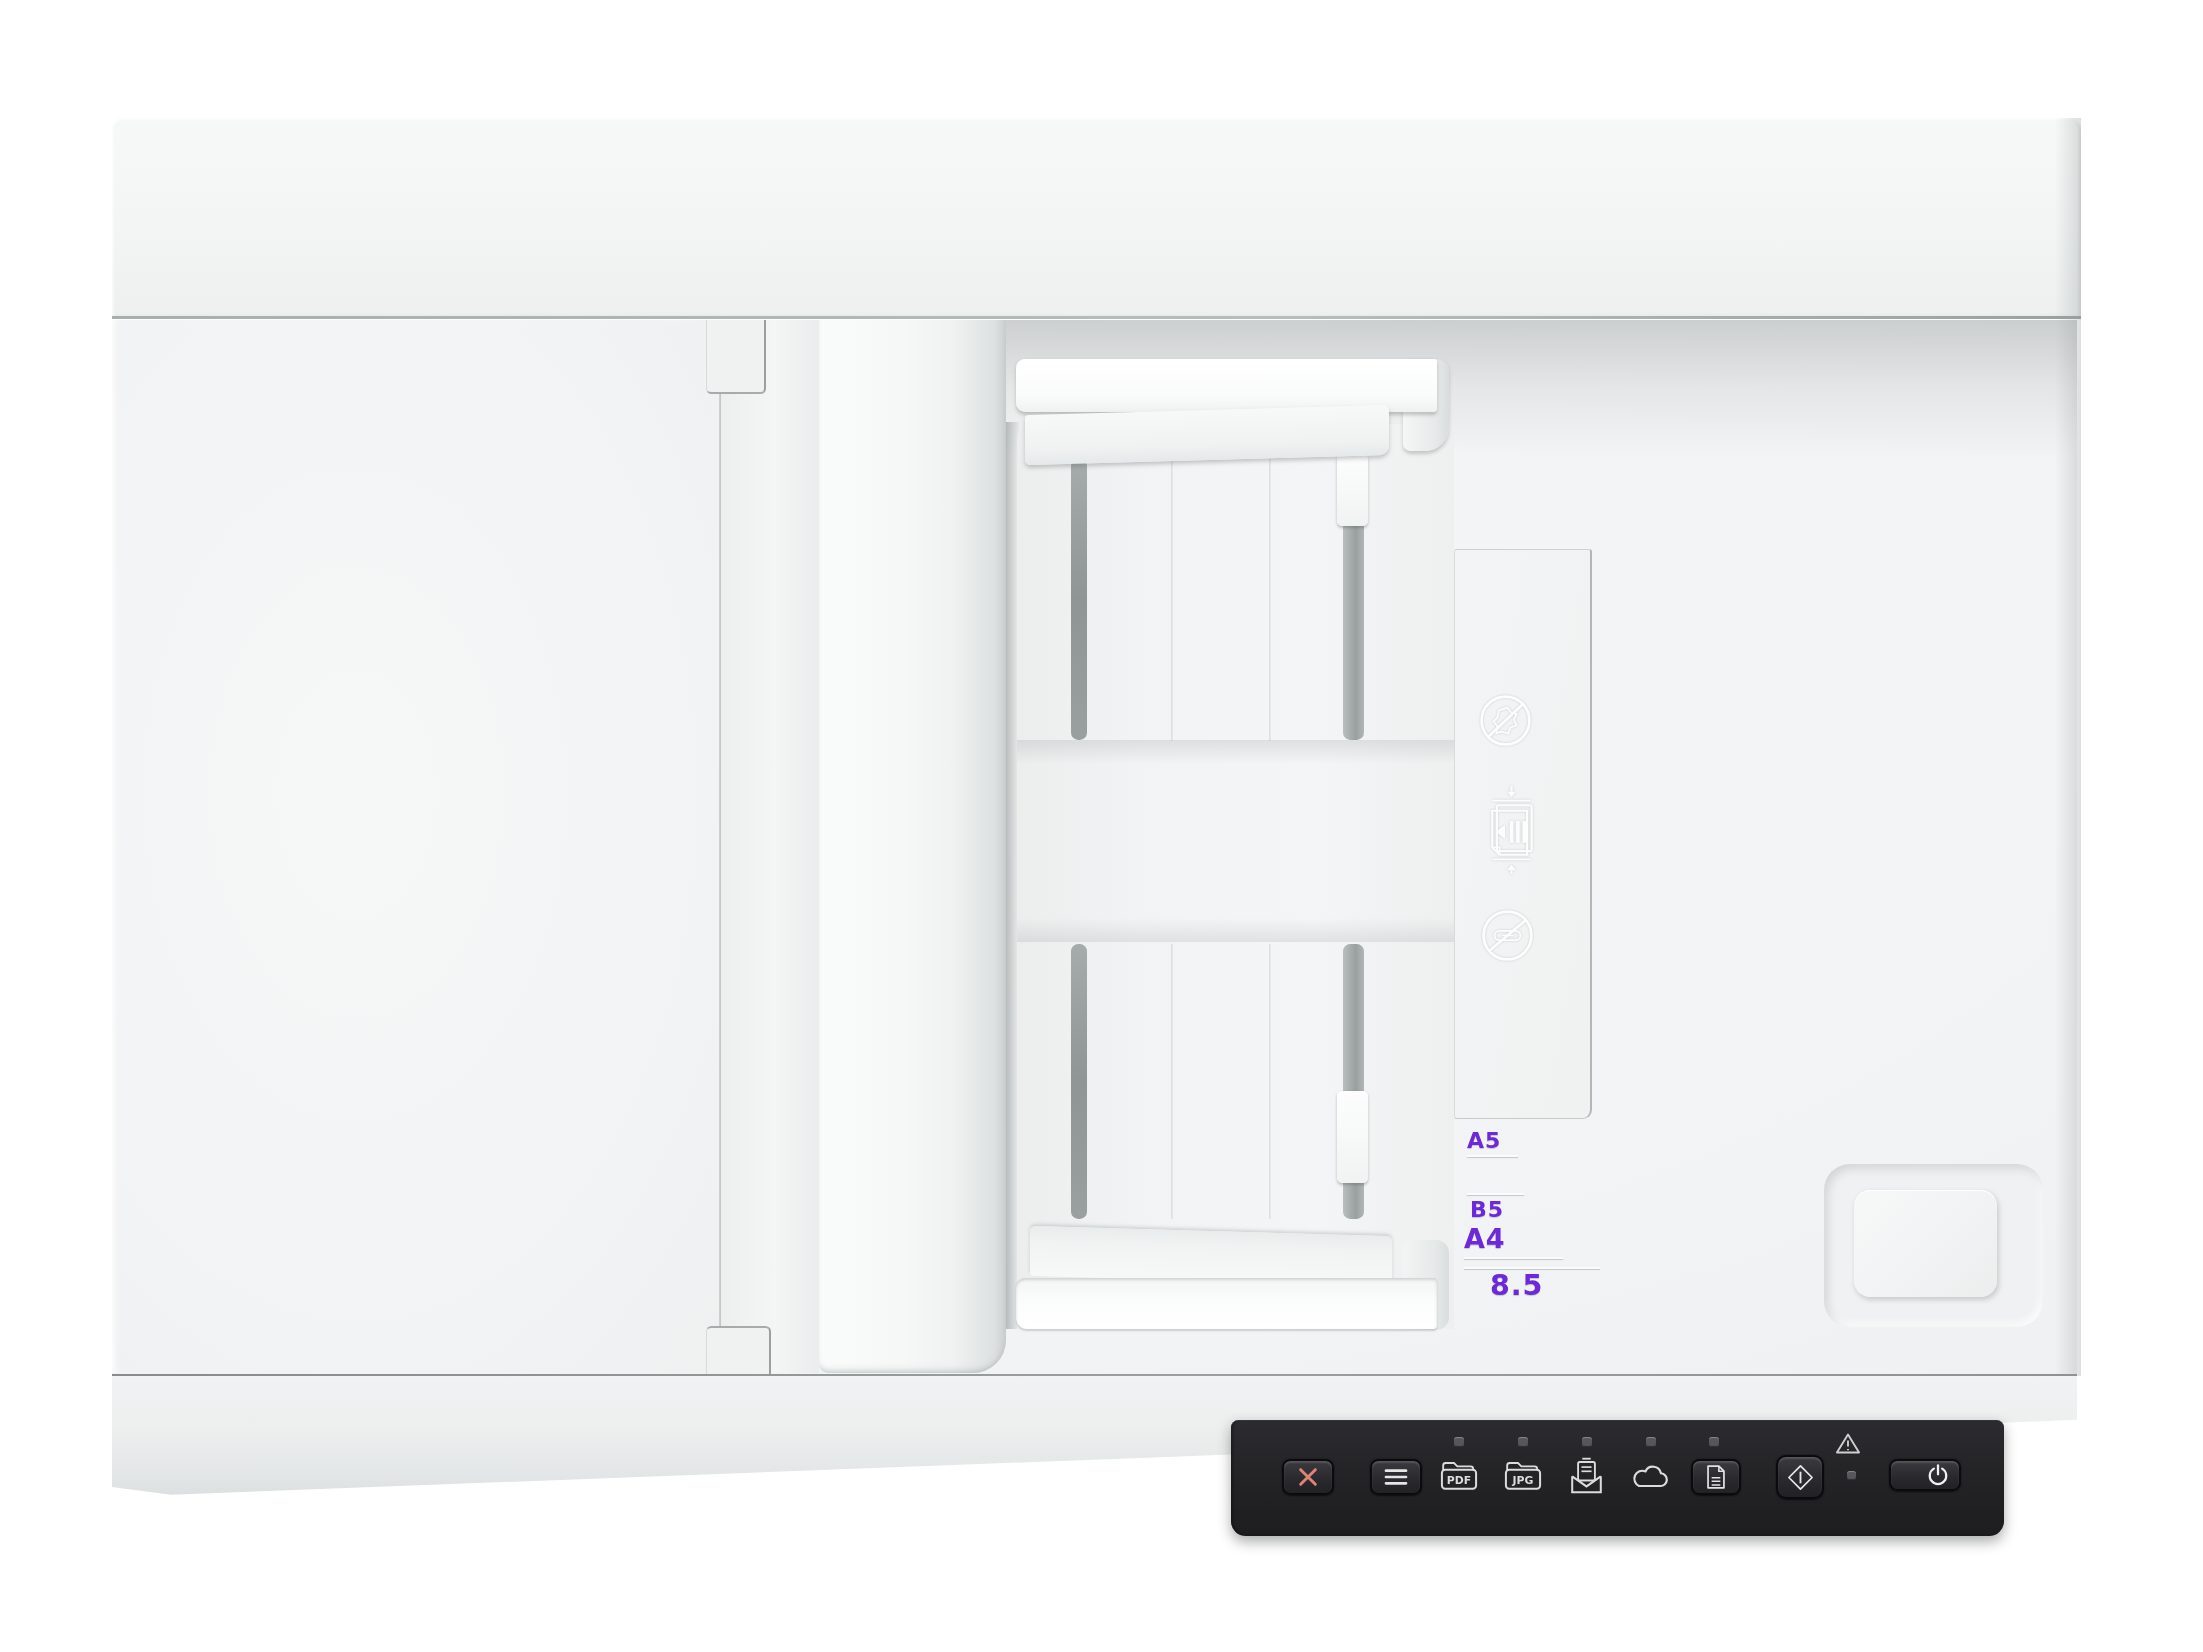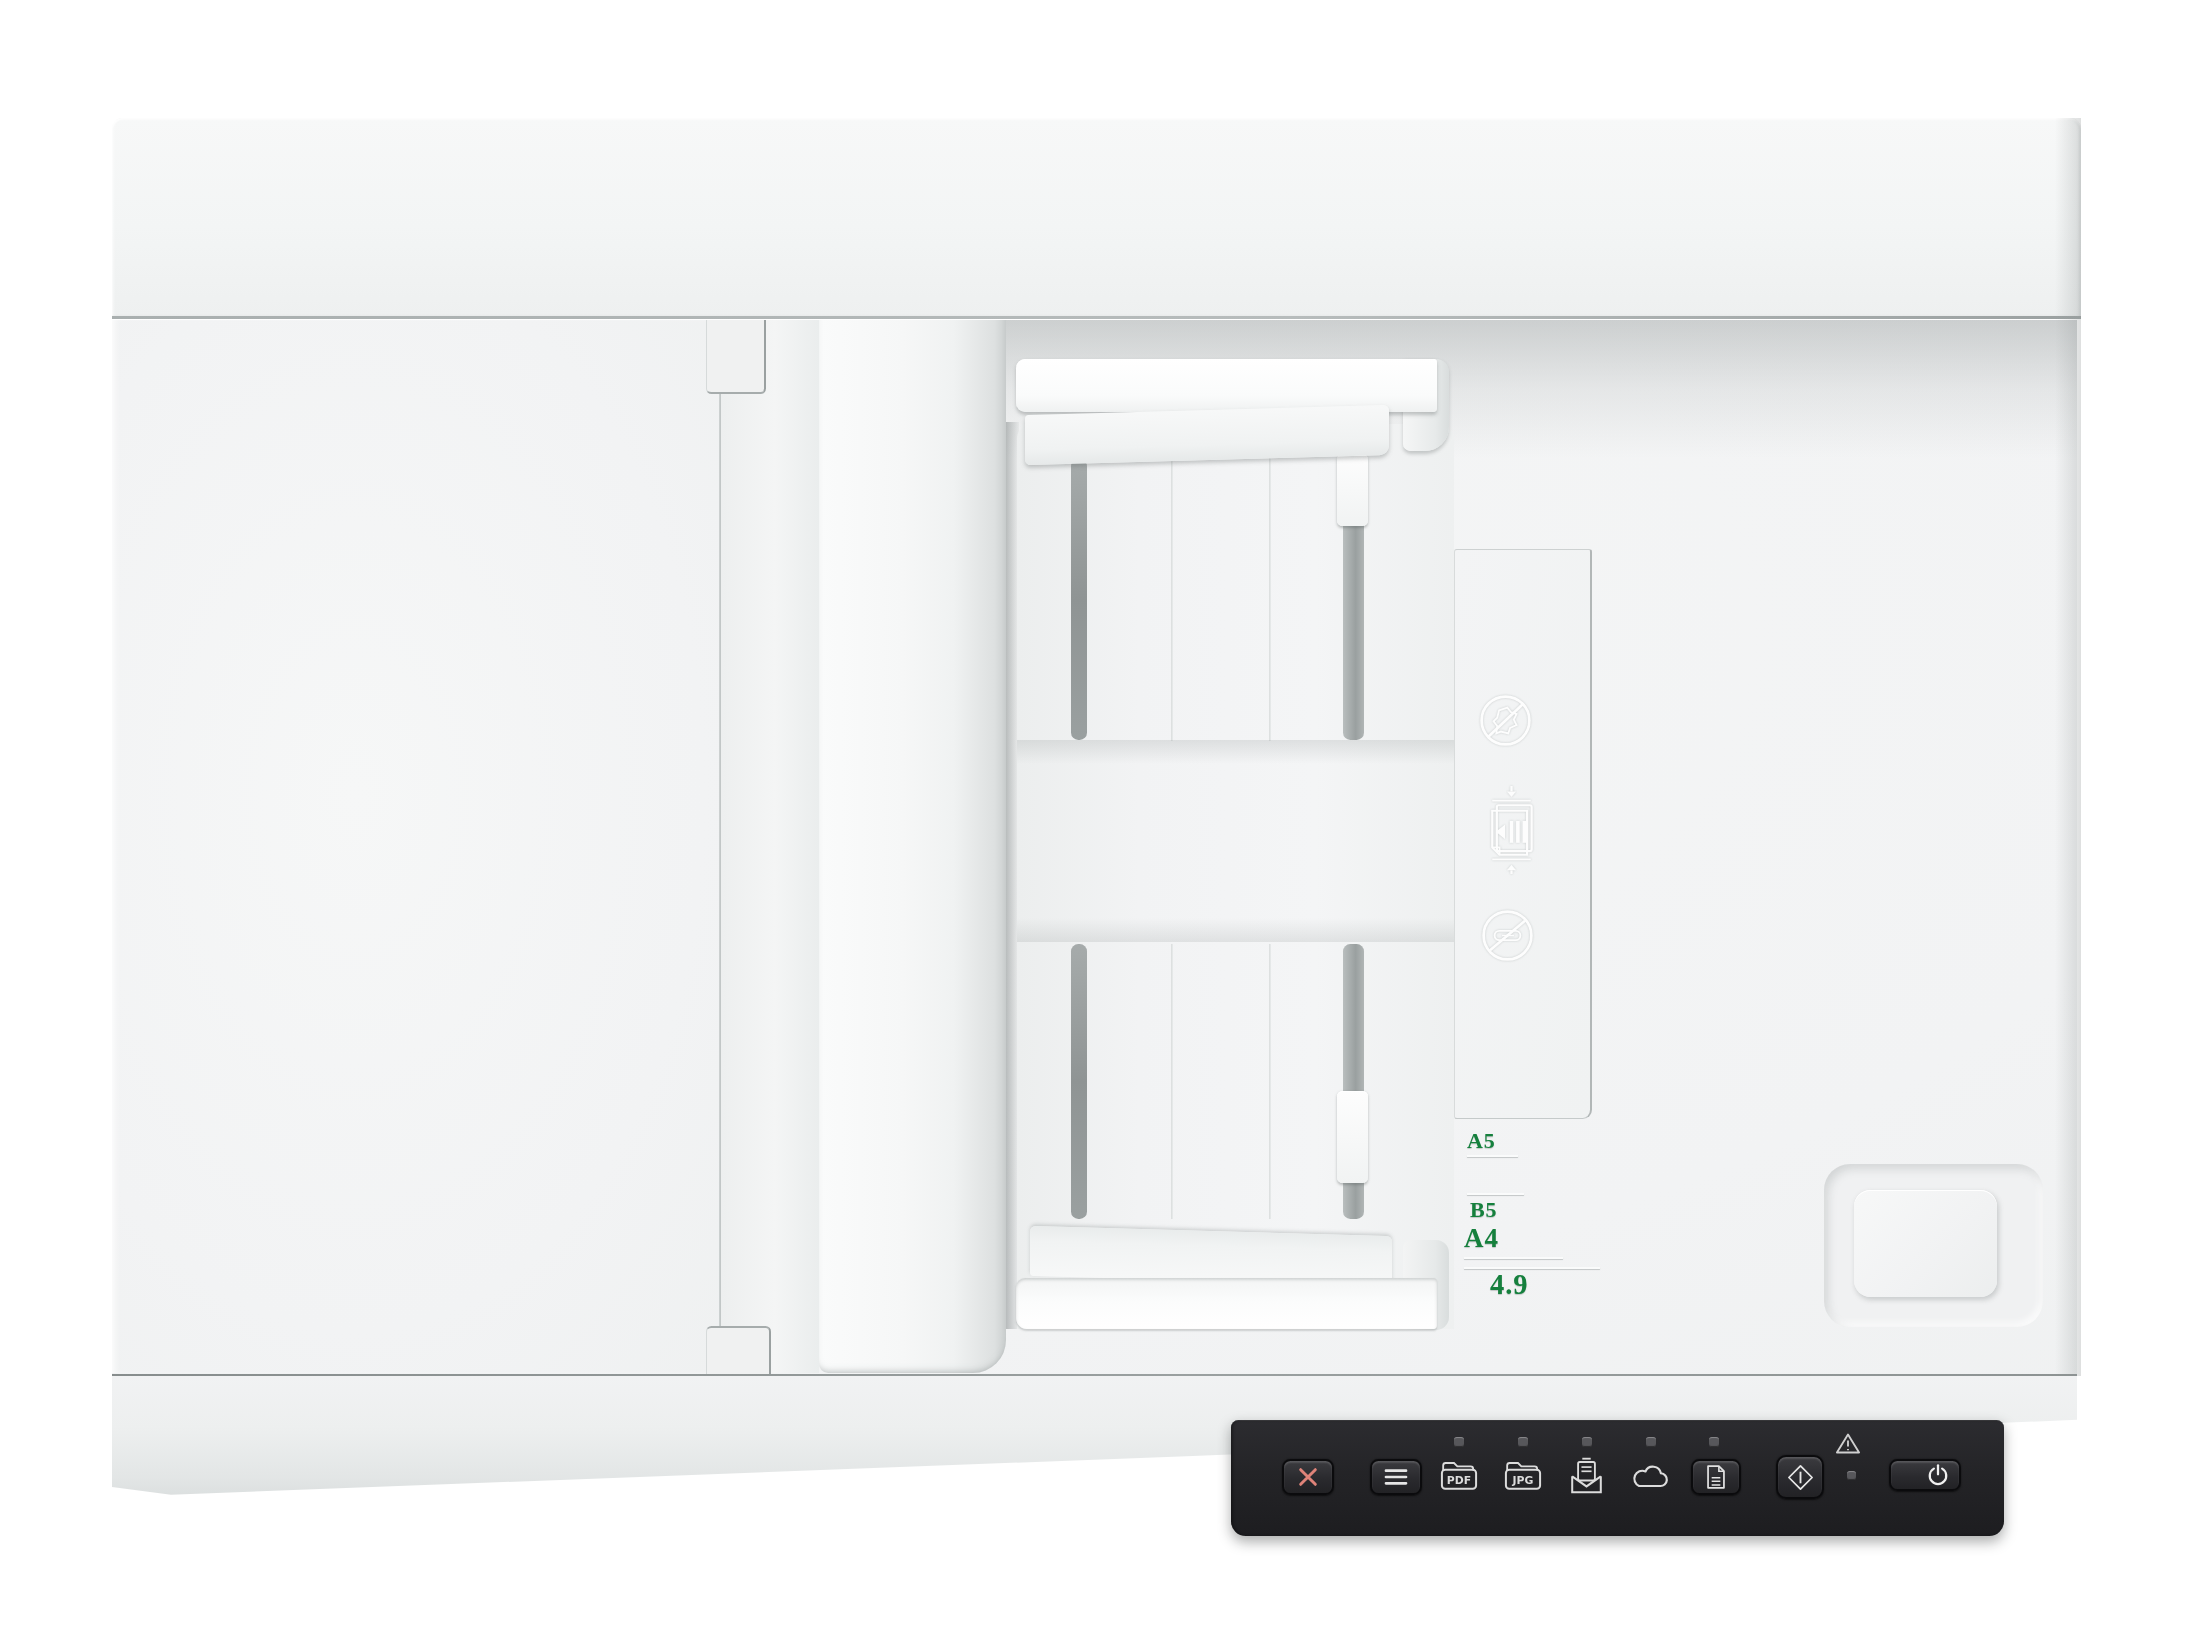--- a/index.html
+++ b/index.html
@@ -72,21 +72,21 @@
     background:linear-gradient(180deg,#f3f4f4 0%,#fbfcfc 45%,#ffffff 100%);
     box-shadow:inset 0 1.8px 2.8px rgba(96,104,104,.25), 0 1.8px 1.8px rgba(96,104,104,.25);}
   .bar-cap-right-out{left:1403px;top:1240px;width:46px;height:90px;border-radius:7.3px 13px 13px 3.7px;
     background:linear-gradient(90deg,#f3f4f4,#e6e9e9 70%,#d9dddd 100%);}
 
   
   .label-plate{left:1454px;top:549px;width:135px;height:568px;
     background:linear-gradient(100deg,#f3f4f5 0%,#f0f2f2 100%);
     border-left:1.8px solid #d8dbdb;border-right:2.8px solid #b2b7b7;border-top:1.8px solid #cdd1d1;border-bottom:1.8px solid #c5caca;
     border-radius:2.8px 2.8px 9.2px 2.8px;}
-  .emboss{color:#15803d;text-shadow:0 0.9px 0.9px rgba(125,132,132,.40);font-weight:bold;letter-spacing:0.9px;font-family:Liberation Serif, serif;}
+  .emboss{color:#6d28d9;text-shadow:0 0.9px 0.9px rgba(125,132,132,.40);font-weight:bold;letter-spacing:0.9px;}
   .tick{background:#fafbfb;box-shadow:0 0.9px 0.9px rgba(125,132,132,.40);height:1.8px;}
   .plate-ico{filter:drop-shadow(0 0.9px 0.9px rgba(120,128,128,.35));}
 
   
   .recess-square{left:1824px;top:1164px;width:219px;height:163px;border-radius:26px;
     background:#f0f1f2;
     box-shadow:inset 3.7px 4.6px 9.2px rgba(105,112,112,.22), inset -2.8px -3.7px 7.3px rgba(255,255,255,.9);}
   .recess-pad{left:1854px;top:1190px;width:143px;height:107px;border-radius:16.5px;
     background:linear-gradient(135deg,#f7f8f8 0%,#f1f2f3 60%,#eceeee 100%);
     box-shadow:1.8px 2.8px 5.5px rgba(105,112,112,.28), inset 0 0.9px 0 #ffffff;}
@@ -179,21 +179,21 @@
     <line x1="25" y1="31" x2="38" y2="31" stroke="#fdfdfd" stroke-width="1.6"></line>
   </svg>
 
   <div class="abs emboss" style="left:1467px;top:1128px;font-size:22px;">A5</div>
   <div class="abs tick" style="left:1467px;top:1155px;width:51px;"></div>
   <div class="abs tick" style="left:1467px;top:1193px;width:57px;"></div>
   <div class="abs emboss" style="left:1470px;top:1197px;font-size:22px;">B5</div>
   <div class="abs emboss" style="left:1464px;top:1223px;font-size:27px;">A4</div>
   <div class="abs tick" style="left:1464px;top:1257px;width:99px;"></div>
   <div class="abs tick" style="left:1464px;top:1267px;width:136px;"></div>
-  <div class="abs emboss" style="left:1490px;top:1269px;font-size:28.5px;">4.9</div>
+  <div class="abs emboss" style="left:1490px;top:1269px;font-size:28.5px;">8.5</div>
 
   <div class="abs recess-square"></div>
   <div class="abs recess-pad"></div>
 
   <div class="abs right-edge-shade"></div>
   <div class="abs seam-bottom"></div>
   <div class="abs base-strip"></div>
 
   <div class="abs panel">
 

